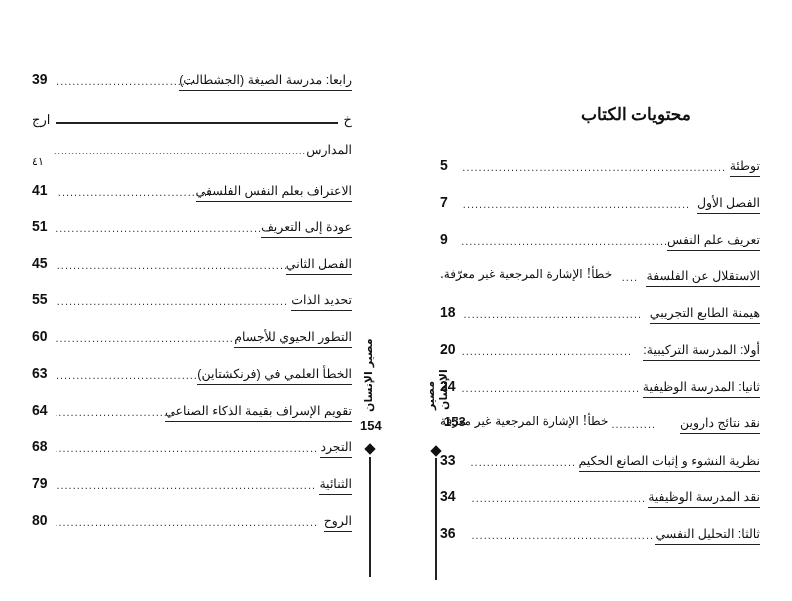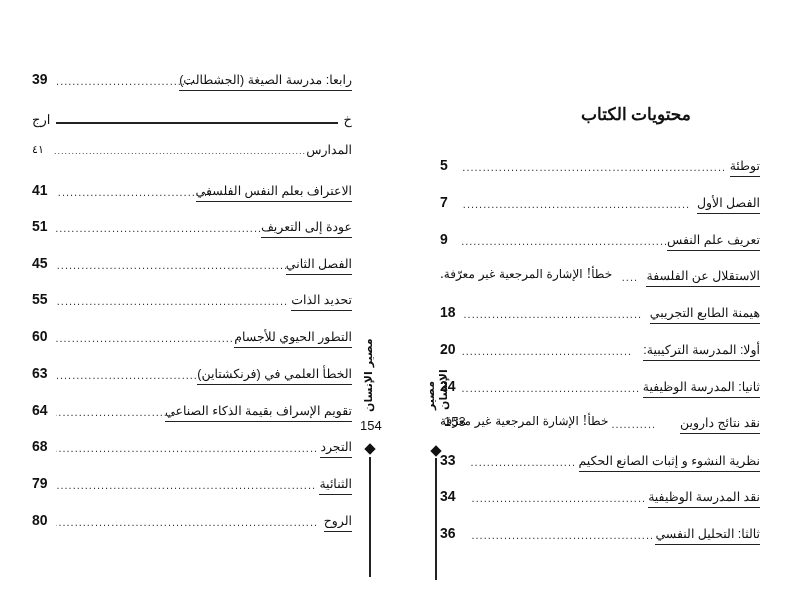--- a/index.html
+++ b/index.html
@@ -14,21 +14,21 @@
   .entry .label { position:absolute; right:0; top:0; font-family:Liberation Sans, sans-serif; }
   .entry .label u { text-decoration:none; border-bottom:1.2px solid #222; padding-bottom:3px; }
   .entry .dots { position:absolute; top:0; overflow:hidden; color:#333; letter-spacing:1px;
                  font-family:"Liberation Sans", sans-serif; font-size:11px; line-height:18px; }
   .entry .page-num { position:absolute; left:0; top:-1px; font-family:"Liberation Sans", sans-serif;
                      font-weight:bold; font-size:14px; direction:ltr; }
   .entry .err { font-family:"DejaVu Serif", serif; }
   .spine { position:absolute; }
   .spine .vtext { position:absolute; writing-mode:vertical-rl; transform:rotate(180deg);
                   font-family:"DejaVu Sans", sans-serif; font-size:11px; font-weight:bold; }
-  .spine .num { position:absolute; font-family:"Liberation Sans", sans-serif; font-weight:normal; font-size:13px; }
+  .spine .num { position:absolute; font-family:"Liberation Sans", sans-serif; font-weight:bold; font-size:13px; }
   .spine .diamond { position:absolute; width:8px; height:8px; background:#111; transform:rotate(45deg); }
   .spine .vline { position:absolute; width:1.5px; background:#222; }
   .rule { position:absolute; height:1.5px; background:#222; }
 </style>
 </head>
 <body>
 
 <div class="page page-right">
   <div class="title">محتويات الكتاب</div>
 
@@ -104,21 +104,21 @@
   </div>
 
   <div class="entry" style="top:112px;left:32px;width:320px;">
     <span class="label" style="font-size:13px;">خ</span>
     <span class="rule" style="left:24px;right:14px;top:10px;"></span>
     <span class="label" style="right:auto;left:0;font-size:13px;">ارج</span>
   </div>
   <div class="entry" style="top:142px;left:32px;width:320px;">
     <span class="label">المدارس</span>
     <span class="dots" style="left:22px;right:46px;font-size:9px;">............................................................................................................</span>
-    <span class="page-num" style="font-weight:normal;font-size:11px;top:1px;">٤١</span>
+    <span class="page-num" style="font-weight:normal;font-size:11px;top:13px;">٤١</span>
   </div>
 
   <div class="entry" style="top:183px;left:32px;width:320px;">
     <span class="label"><u>الاعتراف بعلم النفس الفلسفي</u></span>
     <span class="dots" style="left:24px;right:140px;">....................................................................................</span>
     <span class="page-num">41</span>
   </div>
   <div class="entry" style="top:219px;left:32px;width:320px;">
     <span class="label"><u>عودة إلى التعريف</u></span>
     <span class="dots" style="left:24px;right:90px;">....................................................................................</span>

